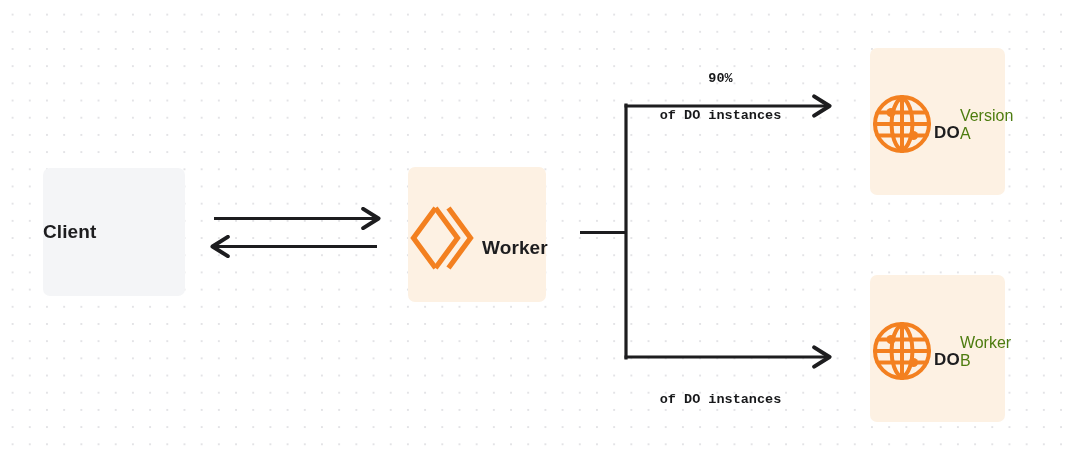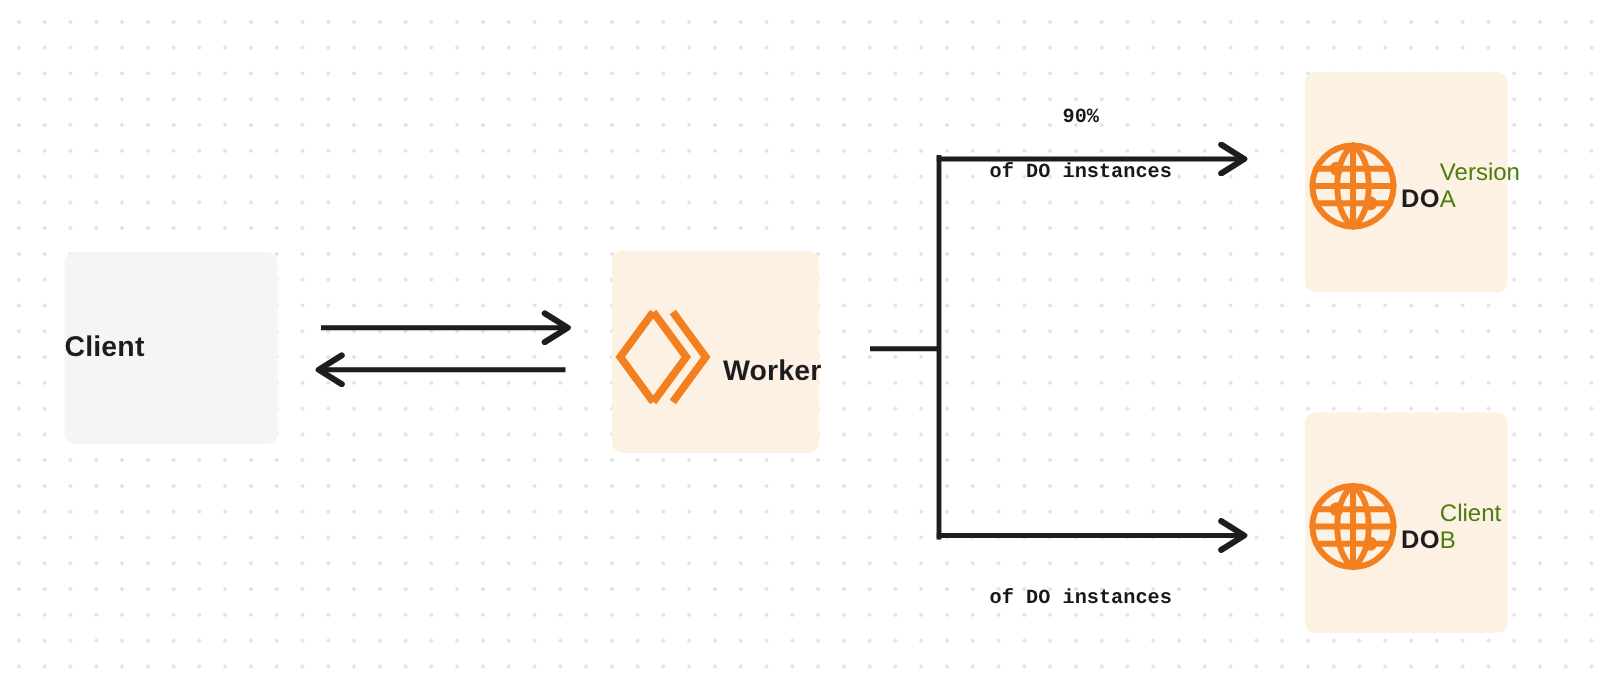--- a/index.html
+++ b/index.html
@@ -169,16 +169,16 @@
           <line x1="5" y1="32" x2="59" y2="32"></line>
           <line x1="7.5" y1="43.5" x2="56.5" y2="43.5"></line>
           <path d="M 32 5 C 18 14 18 50 32 59"></path>
           <path d="M 32 5 C 46 14 46 50 32 59"></path>
         </g>
         <circle cx="21" cy="20.5" r="4.6" fill="#F38020"></circle>
         <circle cx="43.5" cy="43.5" r="4.6" fill="#F38020"></circle>
       </svg>
     </div>
     <div class="do-title">DO</div>
-    <div class="do-sub">Client B</div>
+    <div class="do-sub">Worker B</div>
   </div>
 
 </div>
 
 </body></html>

